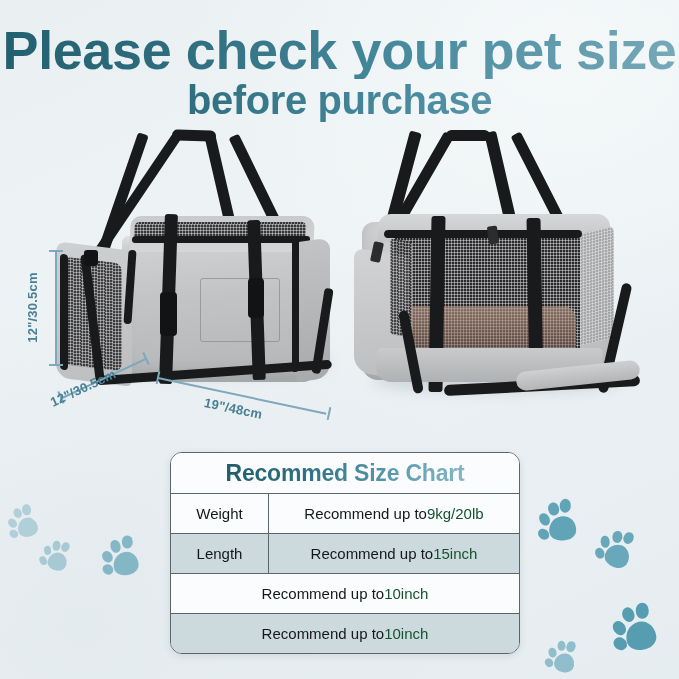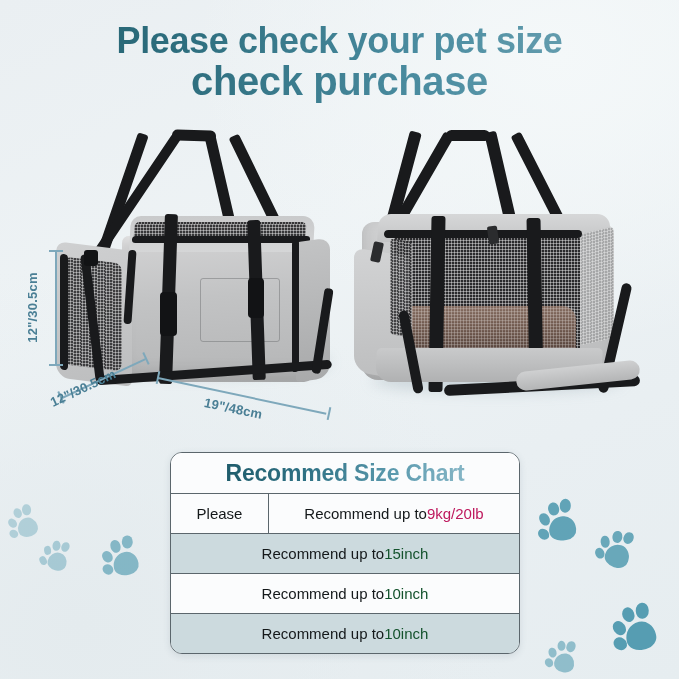--- a/index.html
+++ b/index.html
@@ -17,21 +17,21 @@
       linear-gradient(155deg,#eaeff2 0%,#eef3f5 38%,#e9eff2 70%,#e6edf0 100%);
   }
 
   
   .title-wrap{
     position:absolute;left:0;top:22px;width:679px;text-align:center;
     line-height:1.06;
   }
   .title-line{
     display:block;
-    font-size:36px;font-weight:bold;letter-spacing:-0.4px;
+    font-size:54px;font-weight:bold;letter-spacing:-0.4px;
     background:linear-gradient(95deg,#23606f 0%,#2d6d7d 26%,#4a8ca0 62%,#77a9b9 100%);
     -webkit-background-clip:text;background-clip:text;
     -webkit-text-fill-color:transparent;color:#2d6d7d;
   }
   .title-line.l2{font-size:40px;}
 
   
   .paw{position:absolute;}
   .paw .pad,.paw .toe{position:absolute;background:currentColor;border-radius:50%;}
   .paw .pad{
@@ -75,21 +75,21 @@
   .cell-k{
     width:97px;display:flex;align-items:center;justify-content:center;
     border-right:1.4px solid #5b666c;
     font-size:15px;color:#14181a;font-weight:normal;
   }
   .cell-v{
     flex:1;display:flex;align-items:center;justify-content:center;
     font-size:15px;color:#14181a;
   }
   .cell-v .hi{color:#14532d;font-weight:normal;}
-  .cell-v .hi.dark{color:#be185d;}
+  .cell-v .hi.dark{color:#14532d;}
 
   
   .bag{position:absolute;}
   .strap{position:absolute;background:#191a1c;border-radius:3px;}
   .fabric{position:absolute;border-radius:6px;}
   .mesh{
     position:absolute;
     background-color:#2a2a2c;
     background-image:
       repeating-linear-gradient(0deg,rgba(255,255,255,.42) 0 1px,transparent 1px 3px),
@@ -147,21 +147,21 @@
   <div class="paw" style="left:545px;top:640px;width:34px;height:34px;color:#4a97ad;opacity:.55;transform:rotate(8deg);">
     <span class="toe t1"></span>
       <span class="toe t2"></span>
       <span class="toe t3"></span>
       <span class="toe t4"></span>
       <span class="pad"></span>
   </div>
 
   <div class="title-wrap">
     <span class="title-line">Please check your pet size</span>
-    <span class="title-line l2">check purchase</span>
+    <span class="title-line l2">before purchase</span>
   </div>
 
   <div class="bag" style="left:52px;top:128px;width:300px;height:260px;">
 
     <div class="shadow-soft" style="left:20px;top:222px;width:258px;height:26px;background:rgba(120,140,152,.30);"></div>
 
     <div class="strap" style="left:86px;top:6px;width:11px;height:190px;transform:rotate(19deg);transform-origin:top center;"></div>
     <div class="strap" style="left:152px;top:6px;width:11px;height:196px;transform:rotate(-13deg);transform-origin:top center;"></div>
     <div class="strap" style="left:120px;top:8px;width:10px;height:176px;transform:rotate(34deg);transform-origin:top center;"></div>
     <div class="strap" style="left:176px;top:8px;width:11px;height:186px;transform:rotate(-26deg);transform-origin:top center;"></div>
@@ -266,28 +266,29 @@
   <div class="cap" style="left:157px;top:371px;width:1.6px;height:13px;transform:rotate(12deg);"></div>
   <div class="cap" style="left:328px;top:407px;width:1.6px;height:13px;transform:rotate(12deg);"></div>
   <div class="dim-label" style="left:206px;top:395px;transform:rotate(12deg);transform-origin:left top;">19"/48cm</div>
 
   <div id="size-table">
     <div class="tbl-head">
       <span>Recommed Size Chart</span>
     </div>
 
     <div class="tbl-row odd">
-      <div class="cell-k">Please</div>
+      <div class="cell-k">Weight</div>
       <div class="cell-v">
         <span>Recommend up to </span>
           <span class="hi dark">9kg/20lb</span>
       </div>
     </div>
 
     <div class="tbl-row even">
+      <div class="cell-k">Length</div>
       <div class="cell-v">
         <span>Recommend up to </span>
           <span class="hi">15inch</span>
       </div>
     </div>
 
     <div class="tbl-row odd">
       <div class="cell-v">
         <span>Recommend up to </span>
           <span class="hi">10inch</span>

